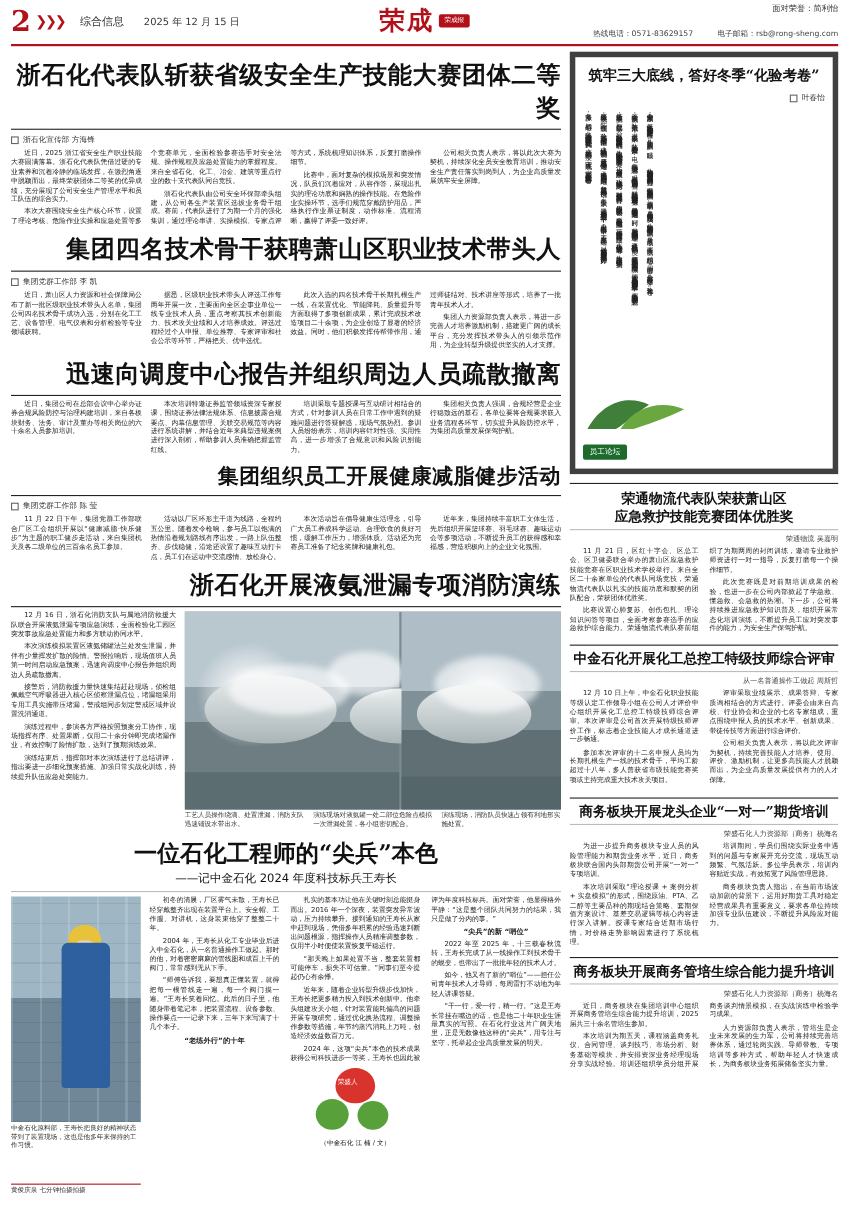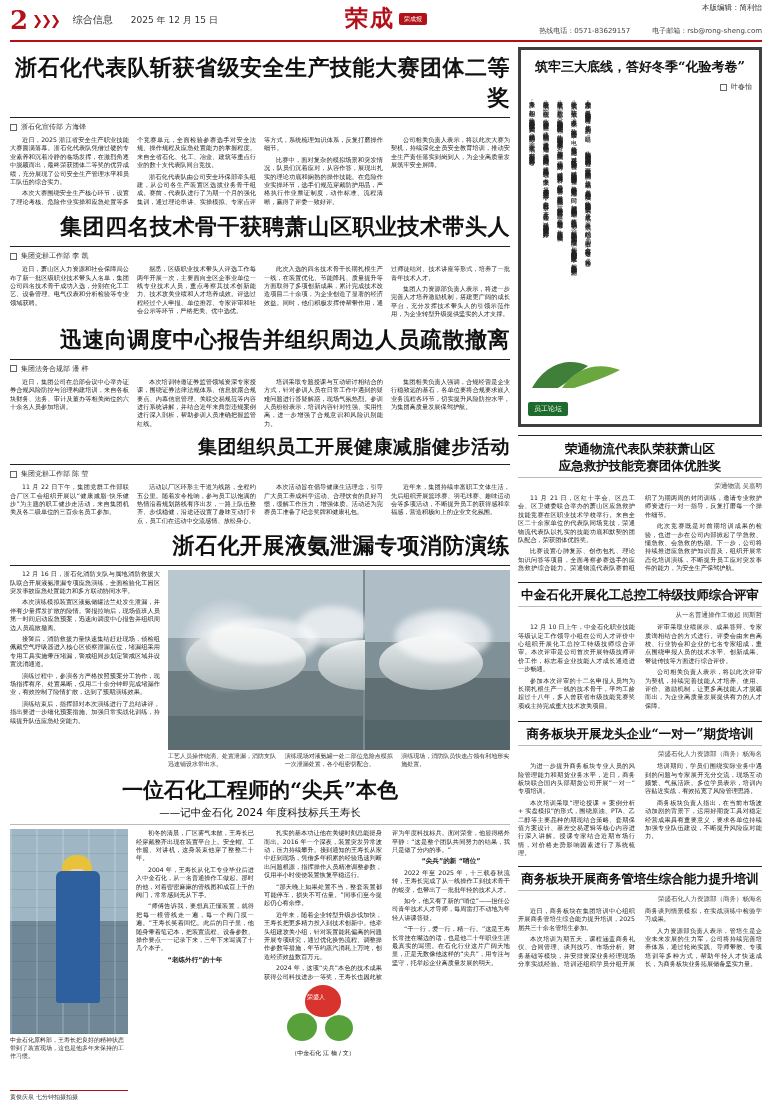--- a/index.html
+++ b/index.html
@@ -32,21 +32,21 @@
   .byline .sq{display:inline-block;width:5px;height:5px;border:1px solid #666;}
 
   
   .txt{font-size:6.2px;line-height:8.4px;color:#222;text-align:justify;}
   .txt p{margin:0 0 3px;text-indent:12px;}
   .three{column-count:3;column-gap:10px;}
   .two{column-count:2;column-gap:10px;}
   .four{column-count:4;column-gap:8px;}
 
   
-  .redbox{border:3px solid #404040;padding:6px 7px 8px;}
+  .redbox{border:5px solid #404040;padding:6px 7px 8px;}
   .redbox h2{font-size:13px;font-weight:bold;text-align:center;margin:2px 0 6px;font-family:"DejaVu Serif","Liberation Serif",serif;color:#111;}
   .redbox .byline{justify-content:flex-end;}
   .vert-wrap{display:flex;gap:5px;}
   .vert{writing-mode:vertical-rl;text-orientation:upright;font-size:6px;line-height:9px;letter-spacing:0.5px;height:250px;color:#222;}
 
   .leafart{margin-top:6px;}
   .leafart .badge{display:inline-block;background:#1e6b2e;color:#fff;font-size:7px;padding:2px 6px;border-radius:2px;}
 
   
   .rblock{margin-top:8px;}
@@ -97,21 +97,21 @@
 
   <div class="masthead">
     <span class="pagenum">2</span>
     <span class="chev">❯❯❯</span>
     <span class="section-name">综合信息</span>
     <span class="issue-date">2025 年 12 月 15 日</span>
     <div class="logo">
       <span class="logo-cn">荣成</span>
       <span class="logo-badge">荣成报</span>
     </div>
-    <div class="masthead-right">本版编辑：简利怡</div>
+    <div class="masthead-right">面对荣誉：简利怡</div>
     <div class="hotline">
       <span>热线电话：0571-83629157</span>
       <span>电子邮箱：rsb@rong-sheng.com</span>
     </div>
   </div>
 
   <div class="cols">
 
     <div class="col-left">
 
@@ -142,24 +142,20 @@
           <p>近日，萧山区人力资源和社会保障局公布了新一批区级职业技术带头人名单，集团公司四名技术骨干成功入选，分别在化工工艺、设备管理、电气仪表和分析检验等专业领域获聘。</p>
           <p>据悉，区级职业技术带头人评选工作每两年开展一次，主要面向全区企事业单位一线专业技术人员，重点考察其技术创新能力、技术攻关业绩和人才培养成效。评选过程经过个人申报、单位推荐、专家评审和社会公示等环节，严格把关、优中选优。</p>
           <p>此次入选的四名技术骨干长期扎根生产一线，在装置优化、节能降耗、质量提升等方面取得了多项创新成果，累计完成技术改造项目二十余项，为企业创造了显著的经济效益。同时，他们积极发挥传帮带作用，通过师徒结对、技术讲座等形式，培养了一批青年技术人才。</p>
           <p>集团人力资源部负责人表示，将进一步完善人才培养激励机制，搭建更广阔的成长平台，充分发挥技术带头人的引领示范作用，为企业转型升级提供坚实的人才支撑。</p>
         </div>
       </div>
 
       <div style="margin-top:6px;">
         <h1 class="hl">迅速向调度中心报告并组织周边人员疏散撤离</h1>
         <div class="rule"></div>
-        <div class="byline">
-            <span class="sq"></span>
-            <span>集团法务合规部  潘 梓</span>
-          </div>
         <div class="txt four">
           <p>近日，集团公司在总部会议中心举办证券合规风险防控与治理构建培训，来自各板块财务、法务、审计及董办等相关岗位的六十余名人员参加培训。</p>
           <p>本次培训特邀证券监管领域资深专家授课，围绕证券法律法规体系、信息披露合规要点、内幕信息管理、关联交易规范等内容进行系统讲解，并结合近年来典型违规案例进行深入剖析，帮助参训人员准确把握监管红线。</p>
           <p>培训采取专题授课与互动研讨相结合的方式，针对参训人员在日常工作中遇到的疑难问题进行答疑解惑，现场气氛热烈。参训人员纷纷表示，培训内容针对性强、实用性高，进一步增强了合规意识和风险识别能力。</p>
           <p>集团相关负责人强调，合规经营是企业行稳致远的基石，各单位要将合规要求嵌入业务流程各环节，切实提升风险防控水平，为集团高质量发展保驾护航。</p>
         </div>
       </div>
 
       <div style="margin-top:6px;">
         <h1 class="hl small">集团组织员工开展健康减脂健步活动</h1>

